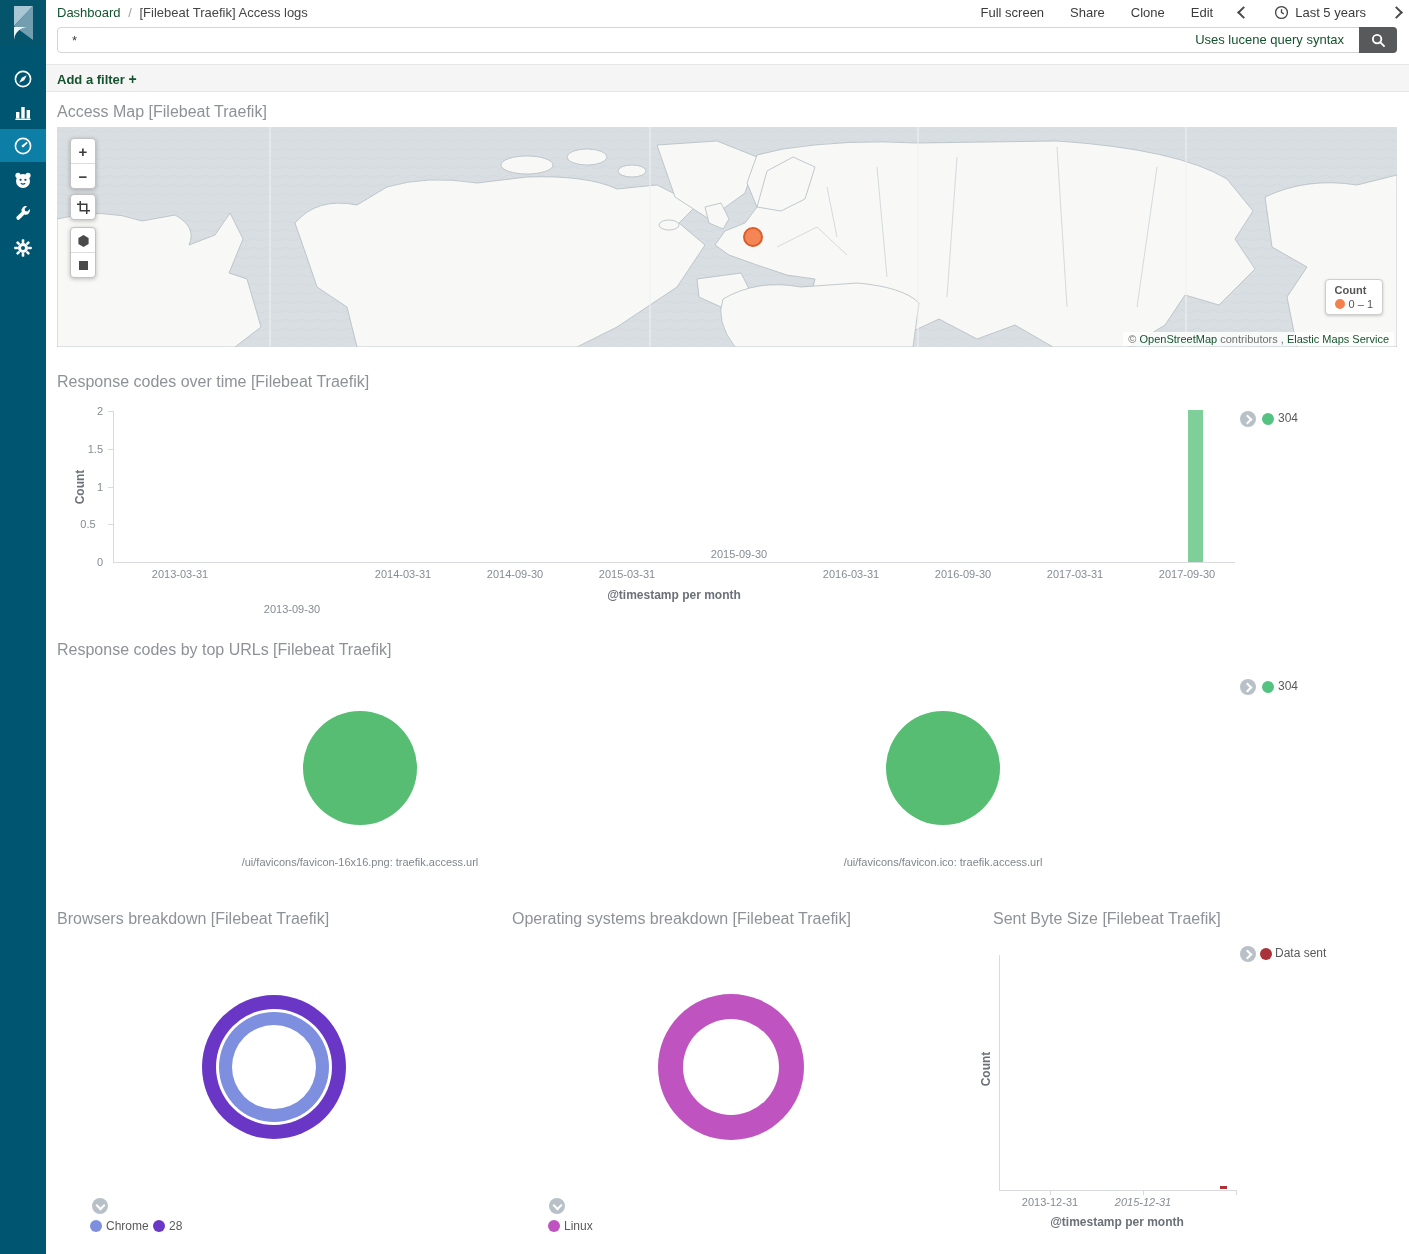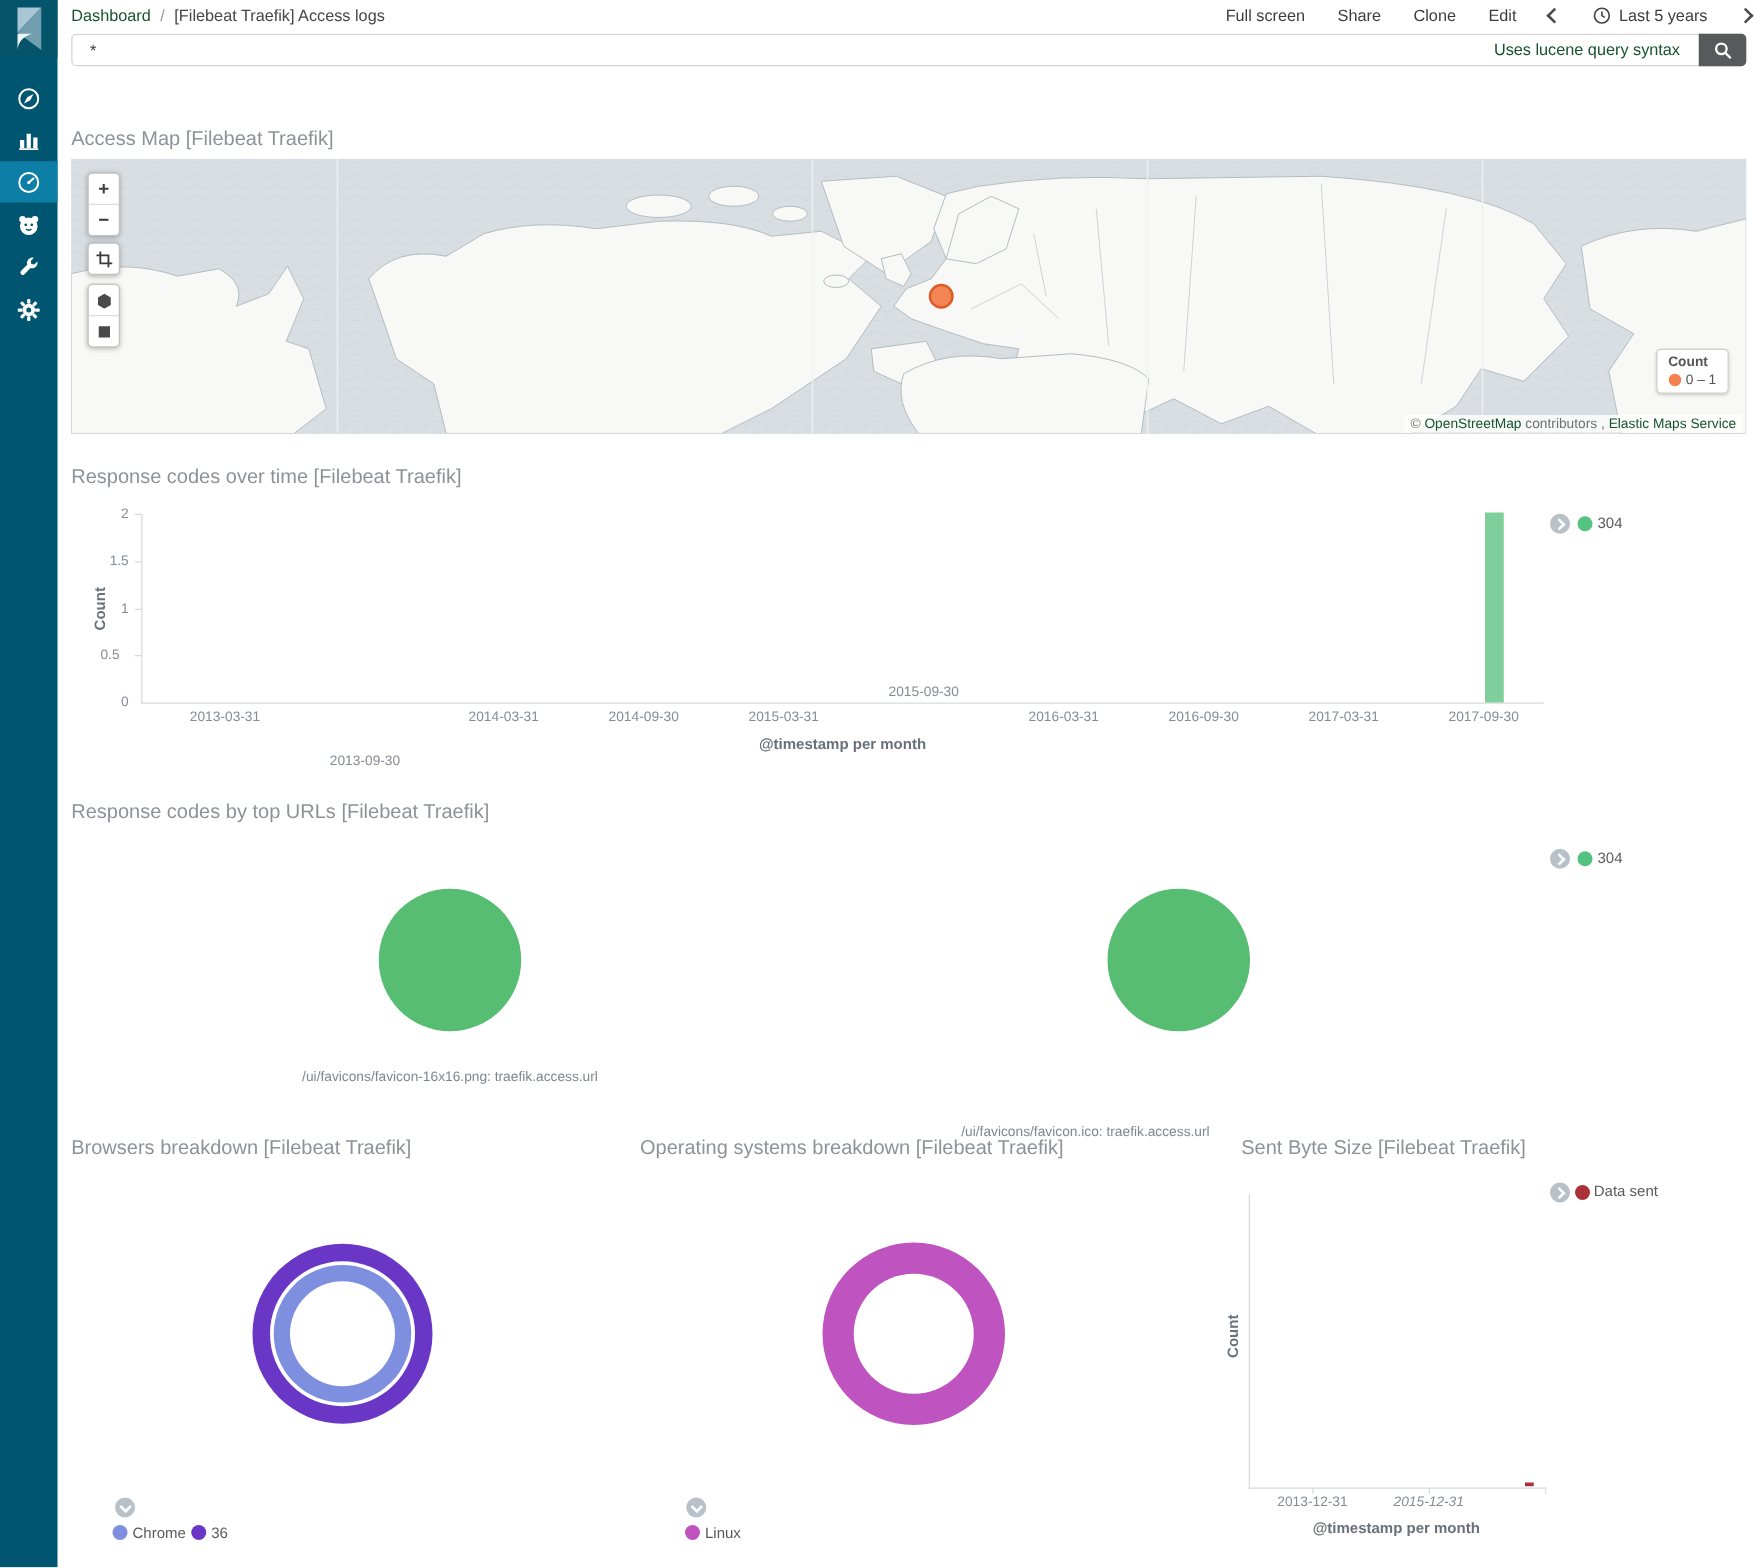--- a/index.html
+++ b/index.html
@@ -140,20 +140,26 @@
     <span class="search-val">*</span>
     <span class="syntax-link link">Uses lucene query syntax</span>
     <button class="search-btn">
       <svg width="15" height="15" viewBox="0 0 16 16">
         <circle cx="6.5" cy="6.5" r="4.5" fill="none" stroke="#fff" stroke-width="2"></circle>
         <line x1="10" y1="10" x2="14.5" y2="14.5" stroke="#fff" stroke-width="2"></line>
       </svg>
     </button>
   </div>
 
+  <div class="abs filterbar">
+    <span class="addfilter">
+      <span class="link">Add a filter</span>
+      <span class="link" style="font-size:14px;">+</span>
+    </span>
+  </div>
 
   <div class="abs panel-title" style="left:57px;top:103px;">Access Map [Filebeat Traefik]</div>
 
   <div class="abs map">
     <svg width="1340" height="220" viewBox="0 0 1340 220" style="position:absolute;left:0;top:0;">
       <defs>
         <pattern id="waves" width="16" height="9" patternUnits="userSpaceOnUse">
           <path d="M0 4.5 q4 -3 8 0 t8 0" stroke="#ced5da" stroke-width="1" fill="none"></path>
         </pattern>
       </defs>
@@ -269,35 +275,35 @@
   <div class="abs lgd-toggle" style="left:1240px;top:679px;">
       <span class="c right"></span>
     </div>
   <span class="abs dot" style="left: 1262px; top: 681px; width: 12px; height: 12px; background: rgb(84, 194, 128);"></span>
   <span class="abs lgd-label" style="left:1278px;top:679px;">304</span>
 
   <div class="abs circ" style="left: 303px; top: 711px; width: 114px; height: 114px; background: rgb(87, 189, 114);"></div>
   <div class="abs circ" style="left: 886px; top: 711px; width: 114px; height: 114px; background: rgb(87, 189, 114);"></div>
 
   <div class="abs tick-label" style="left:160px;top:856px;width:400px;text-align:center;color:#7f868d;">/ui/favicons/favicon-16x16.png: traefik.access.url</div>
-  <div class="abs tick-label" style="left:769px;top:856px;width:400px;text-align:left;color:#7f868d;margin-top:44px;">/ui/favicons/favicon.ico: traefik.access.url</div>
+  <div class="abs tick-label" style="left:743px;top:856px;width:400px;text-align:center;color:#7f868d;">/ui/favicons/favicon.ico: traefik.access.url</div>
 
   <div class="abs panel-title" style="left:57px;top:910px;">Browsers breakdown [Filebeat Traefik]</div>
   <div class="abs circ" style="left: 202px; top: 995px; width: 144px; height: 144px; background: rgb(106, 54, 198);"></div>
   <div class="abs circ" style="left:216px;top:1009px;width:116px;height:116px;background:#fff;"></div>
   <div class="abs circ" style="left: 219px; top: 1012px; width: 110px; height: 110px; background: rgb(126, 143, 224);"></div>
   <div class="abs circ" style="left:232px;top:1025px;width:84px;height:84px;background:#fff;"></div>
 
   <div class="abs lgd-toggle" style="left:92px;top:1198px;">
       <span class="c down"></span>
     </div>
   <span class="abs dot" style="left: 90px; top: 1220px; width: 12px; height: 12px; background: rgb(126, 143, 224);"></span>
   <span class="abs lgd-label" style="left:106px;top:1219px;">Chrome</span>
   <span class="abs dot" style="left: 153px; top: 1220px; width: 12px; height: 12px; background: rgb(106, 54, 198);"></span>
-  <span class="abs lgd-label" style="left:169px;top:1219px;">36</span>
+  <span class="abs lgd-label" style="left:169px;top:1219px;">28</span>
 
   <div class="abs panel-title" style="left:512px;top:910px;">Operating systems breakdown [Filebeat Traefik]</div>
   <div class="abs circ" style="left: 658px; top: 994px; width: 146px; height: 146px; background: rgb(191, 83, 192);"></div>
   <div class="abs circ" style="left:683px;top:1019px;width:96px;height:96px;background:#fff;"></div>
 
   <div class="abs lgd-toggle" style="left:549px;top:1198px;">
       <span class="c down"></span>
     </div>
   <span class="abs dot" style="left: 548px; top: 1220px; width: 12px; height: 12px; background: rgb(191, 83, 192);"></span>
   <span class="abs lgd-label" style="left:564px;top:1219px;">Linux</span>

